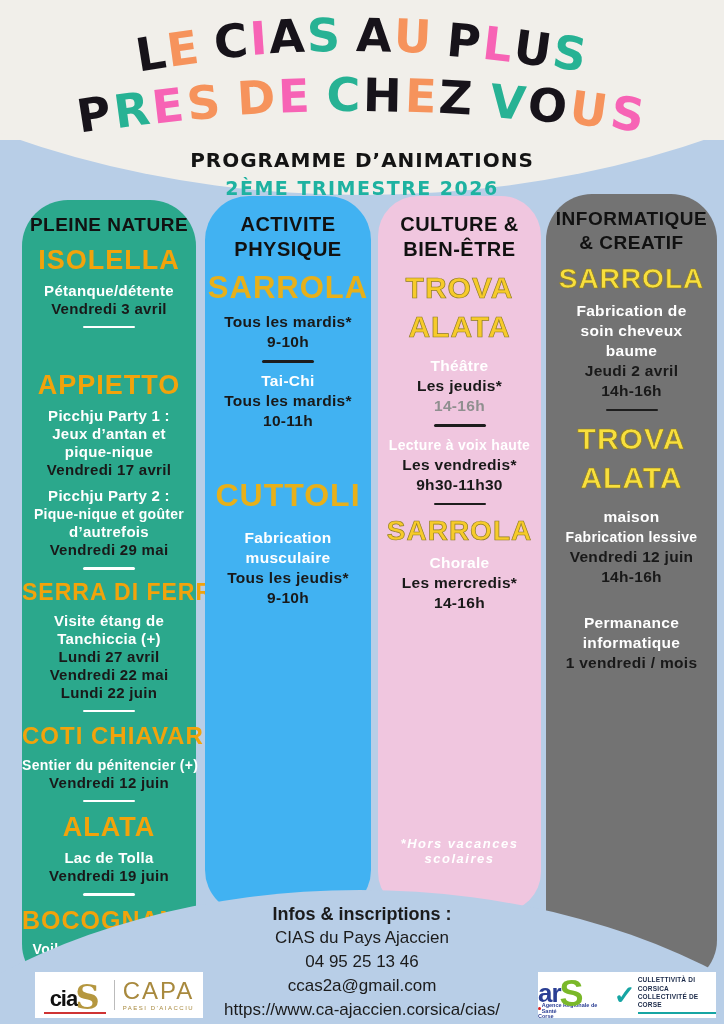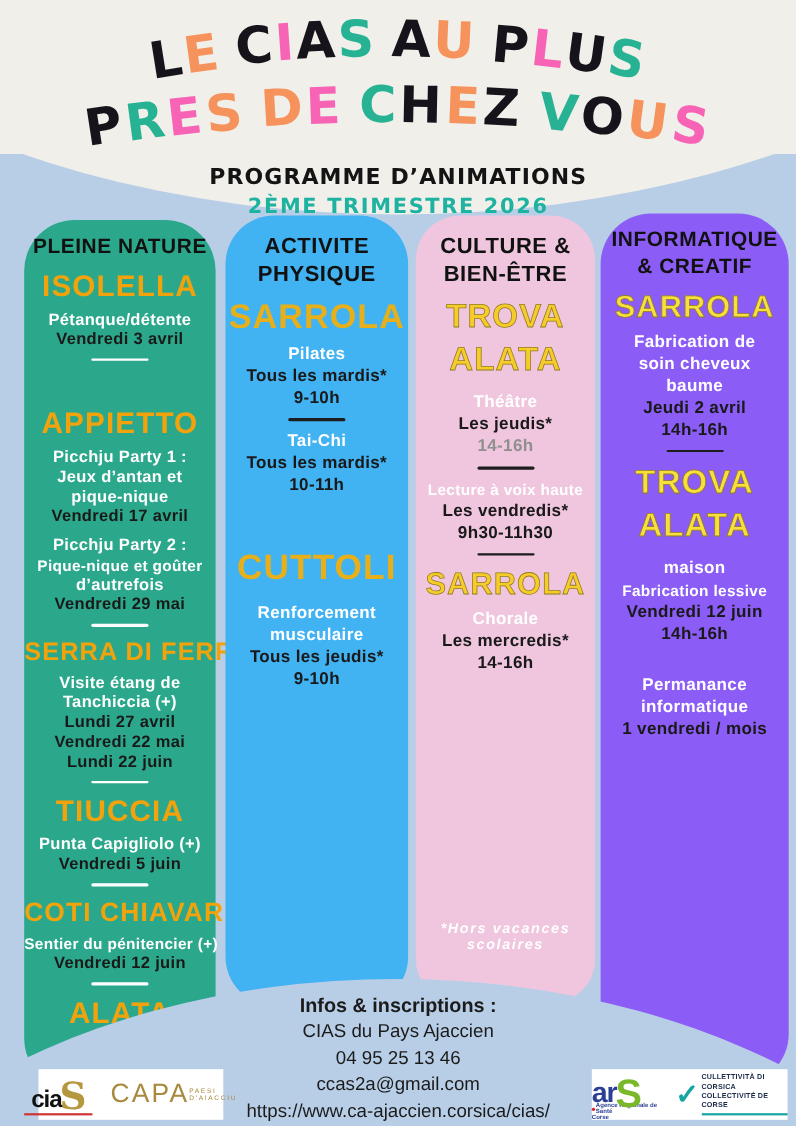--- a/index.html
+++ b/index.html
@@ -46,21 +46,21 @@
   .logo-box{position:absolute;top:972px;height:46px;background:#ffffff;z-index:4;display:flex;align-items:center;justify-content:center;gap:8px;}
   .logo-left{left:35px;width:168px;}
   .logo-right{left:538px;width:178px;}
 
   .cias-logo{display:flex;flex-direction:column;align-items:center;line-height:1;}
   .cias-main{display:flex;align-items:flex-end;}
   .cias-text{font-weight:bold;color:#111;font-size:22px;letter-spacing:-1px;}
   .cias-s{font-family:"DejaVu Serif",serif;font-weight:bold;color:#b5973f;font-size:34px;margin-left:-2px;position:relative;top:4px;}
   .cias-redline{width:62px;height:2px;background:#cf3333;margin-top:2px;}
   .logo-sep{width:1px;height:30px;background:#bbb;}
-  .capa-logo{display:flex;flex-direction:row;align-items:center;line-height:1;}
+  .capa-logo{display:flex;flex-direction:column;align-items:center;line-height:1;}
   .capa-text{color:#a8893d;font-size:24px;letter-spacing:2px;}
   .capa-sub{color:#a8893d;font-size:6px;letter-spacing:1.5px;margin-top:2px;}
 
   .ars-logo{display:flex;flex-direction:column;align-items:flex-start;line-height:1;}
   .ars-main{display:flex;align-items:flex-end;}
   .ars-ar{font-weight:bold;color:#2b3f94;font-size:26px;letter-spacing:-1px;}
   .ars-s{font-weight:bold;color:#7ab829;font-size:36px;margin-left:-1px;position:relative;top:6px;}
   .ars-line1{font-size:5.5px;font-weight:bold;color:#2b3f94;display:flex;align-items:center;gap:1px;margin-top:-3px;}
   .dot-red{width:3px;height:3px;border-radius:50%;background:#d22;display:inline-block;}
   .ars-line2{font-size:5.5px;font-weight:bold;color:#2b3f94;}
@@ -151,28 +151,20 @@
           <div>SERRA DI FERRO</div>
         </div>
         <div class="it it-act">Visite étang de</div>
         <div class="it it-act">Tanchiccia (+)</div>
         <div class="it it-date">Lundi 27 avril</div>
         <div class="it it-date">Vendredi 22 mai</div>
         <div class="it it-date">Lundi 22 juin</div>
         <div class="divider" style="background: rgb(255, 255, 255);"></div>
       </div>
       <div class="section">
-        <div class="loc" style="font-size: 27px; color: rgb(242, 163, 11);">
-          <div>TIUCCIA</div>
-        </div>
-        <div class="it it-act">Punta Capigliolo (+)</div>
-        <div class="it it-date">Vendredi 5 juin</div>
-        <div class="divider" style="background: rgb(255, 255, 255);"></div>
-      </div>
-      <div class="section">
         <div class="loc" style="font-size: 24px; color: rgb(242, 163, 11);">
           <div>COTI CHIAVARI</div>
         </div>
         <div class="it it-act it-small">Sentier du pénitencier (+)</div>
         <div class="it it-date">Vendredi 12 juin</div>
         <div class="divider" style="background: rgb(255, 255, 255);"></div>
       </div>
       <div class="section">
         <div class="loc" style="font-size: 27px; color: rgb(242, 163, 11);">
           <div>ALATA</div>
@@ -191,34 +183,33 @@
     </div>
     <div class="column col2" style="background: rgb(65, 178, 242);">
       <div class="col-header">
         <div>ACTIVITE</div>
         <div>PHYSIQUE</div>
       </div>
       <div class="section">
         <div class="loc" style="font-size: 31px; color: rgb(231, 176, 26);">
           <div>SARROLA</div>
         </div>
-        <div class="it it-act">Pilates</div>
         <div class="it it-date">Tous les mardis*</div>
         <div class="it it-date">9-10h</div>
         <div class="divider" style="background: rgb(29, 29, 29);"></div>
         <div class="it it-act">Tai-Chi</div>
         <div class="it it-date">Tous les mardis*</div>
         <div class="it it-date">10-11h</div>
       </div>
       <div class="section" style="margin-top: 44px;">
         <div class="loc" style="font-size: 32px; color: rgb(231, 176, 26);">
           <div>CUTTOLI</div>
         </div>
         <div class="spacer" style="height: 8px;"></div>
-        <div class="it it-act">Renforcement</div>
+        <div class="it it-act">Fabrication</div>
         <div class="it it-act">musculaire</div>
         <div class="it it-date">Tous les jeudis*</div>
         <div class="it it-date">9-10h</div>
       </div>
     </div>
     <div class="column col3" style="background: rgb(240, 198, 223);">
       <div class="col-header">
         <div>CULTURE &amp;</div>
         <div>BIEN-ÊTRE</div>
       </div>
@@ -240,21 +231,21 @@
       <div class="section">
         <div class="loc stroked" style="font-size: 28px; color: rgb(247, 203, 42);">
           <div>SARROLA</div>
         </div>
         <div class="it it-act">Chorale</div>
         <div class="it it-date">Les mercredis*</div>
         <div class="it it-date">14-16h</div>
       </div>
       <div class="col-note">*Hors vacances scolaires</div>
     </div>
-    <div class="column col4" style="background: #8b5cf6;">
+    <div class="column col4" style="background: #737373;">
       <div class="col-header">
         <div>INFORMATIQUE</div>
         <div>&amp; CREATIF</div>
       </div>
       <div class="section">
         <div class="loc stroked" style="font-size: 28px; color: rgb(248, 223, 61);">
           <div>SARROLA</div>
         </div>
         <div class="it it-act">Fabrication de</div>
         <div class="it it-act">soin cheveux</div>

